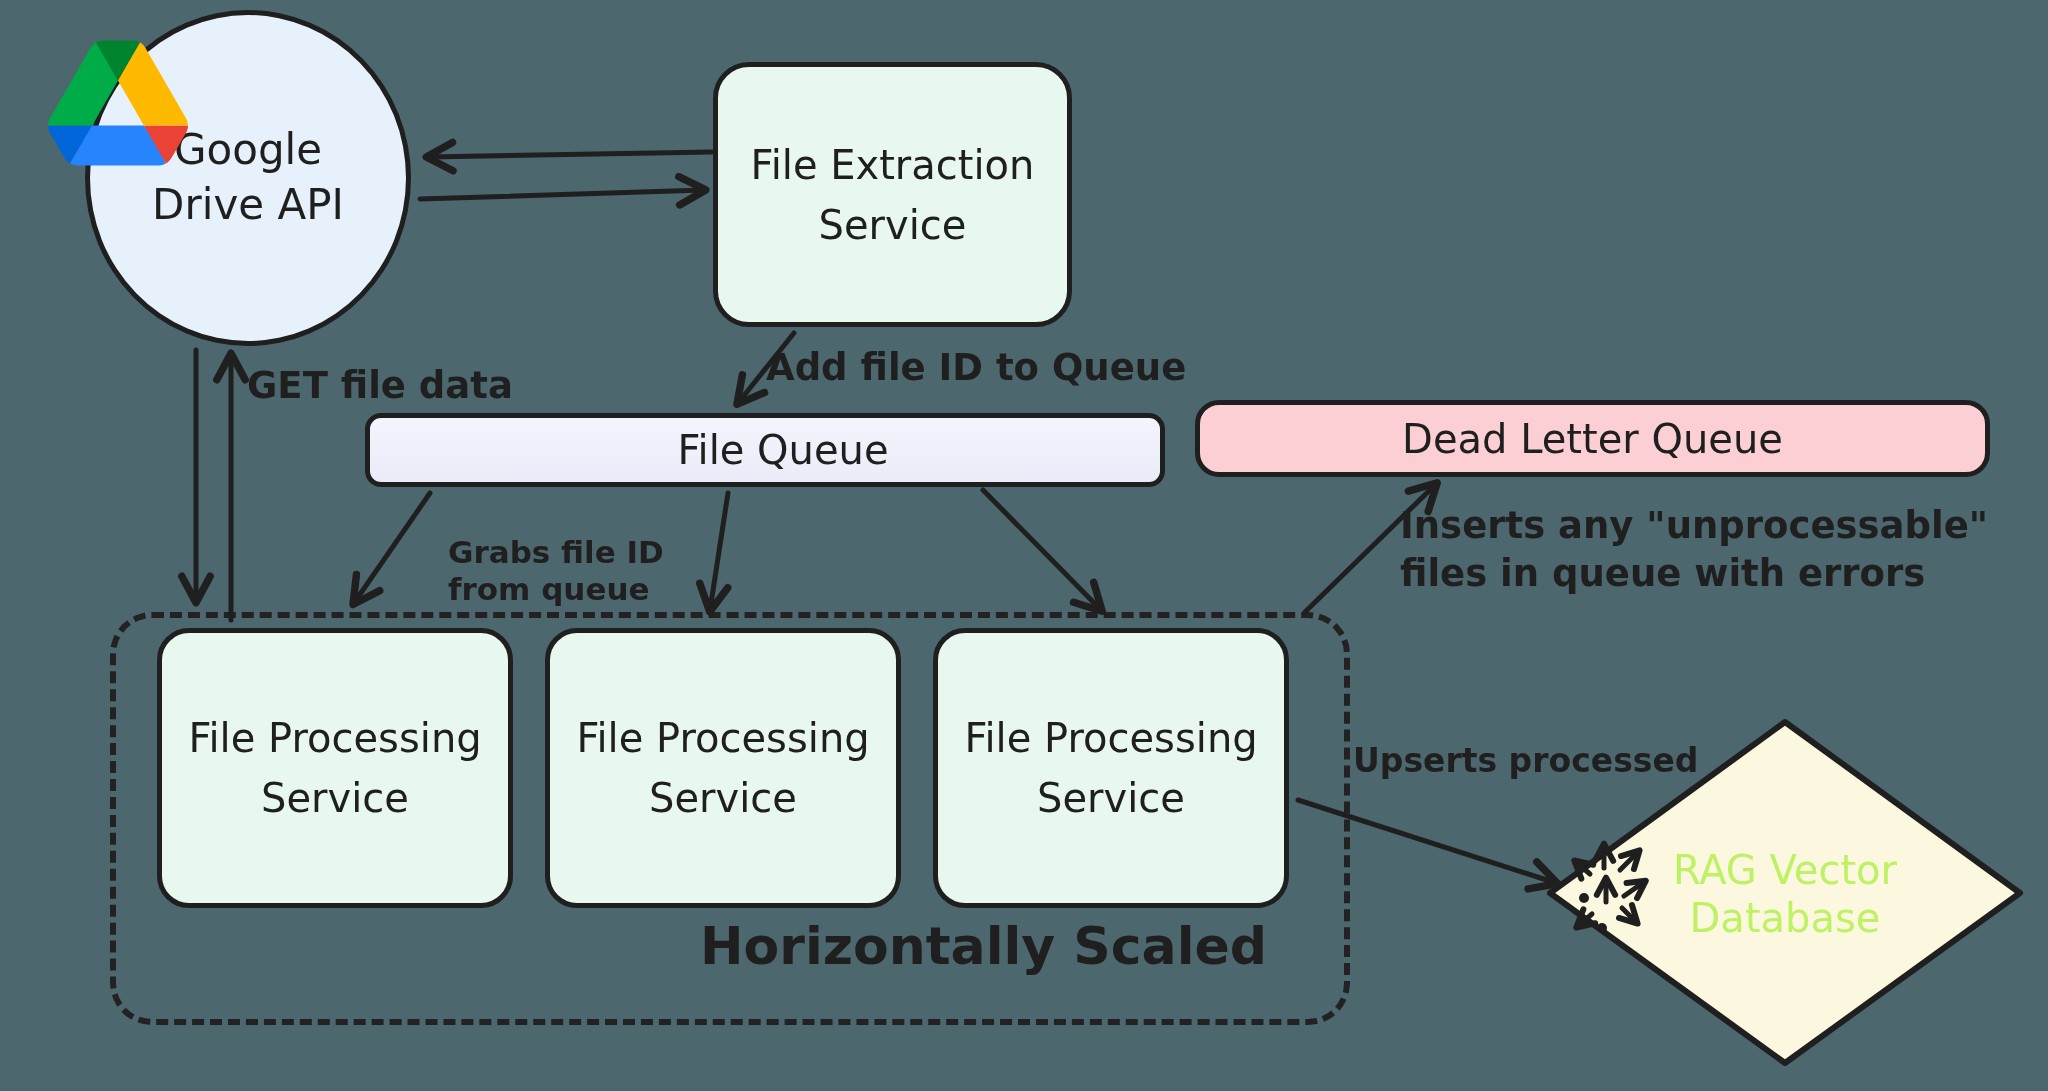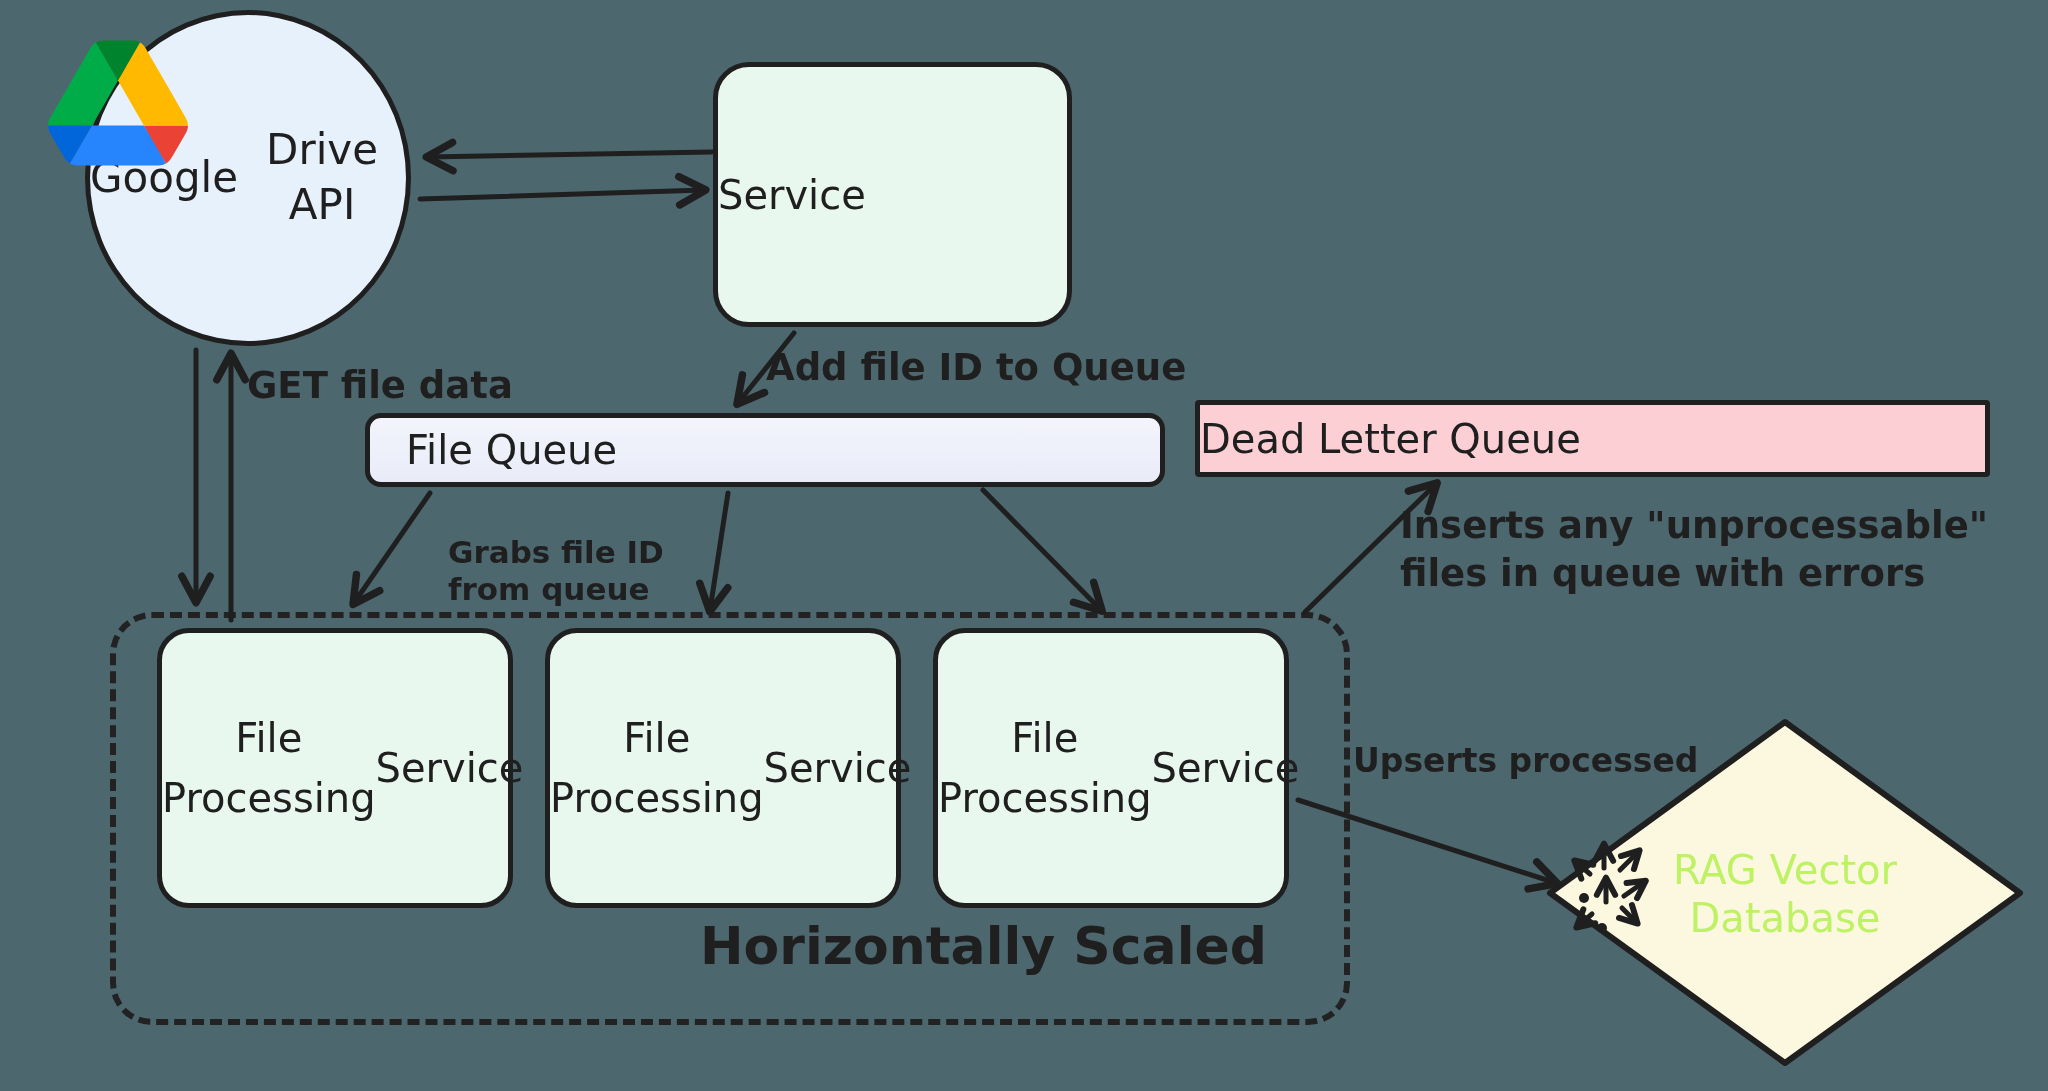--- a/index.html
+++ b/index.html
@@ -1,28 +1,28 @@
 <!DOCTYPE html>
 <html><head>
 <meta charset="utf-8">
 <style>
   html,body{margin:0;padding:0;}
   body{background:#4d676f;font-family:"DejaVu Sans", sans-serif;}
   .canvas{position:relative;width:2048px;height:1091px;background:#4d676f;overflow:hidden;}
   .node{position:absolute;box-sizing:border-box;border:5px solid #1f1f1f;color:#1f1f1f;
-        display:flex;flex-direction:row;align-items:center;
+        display:flex;flex-direction:column;align-items:center;justify-content:center;
         text-align:center;z-index:1;}
   .node .line{display:block;}
   .circle{left:85px;top:10px;width:326px;height:336px;border-radius:50%;background:#e7f1fb;
           font-size:42px;line-height:1.3;}
   .roundedbox{border-radius:36px;background:#e9f8ef;font-size:40px;line-height:1.5;}
   .fes{left:713px;top:62px;width:359px;height:265px;}
   .queuebar{left:365px;top:413px;width:800px;height:74px;border-radius:16px;
             background:linear-gradient(#f3f4fc,#e9ecf8);font-size:40px;padding-left:36px;}
-  .dlqbar{left:1195px;top:400px;width:795px;height:77px;border-radius:4px;background:#fbcfd4;font-size:40px;}
+  .dlqbar{left:1195px;top:400px;width:795px;height:77px;border-radius:24px;background:#fbcfd4;font-size:40px;}
   .dashedgroup{position:absolute;left:110px;top:612px;width:1240px;height:413px;box-sizing:border-box;
                border:6px dashed #222;border-radius:42px;z-index:0;}
   .fps{top:628px;width:356px;height:280px;border-radius:32px;}
   .fps1{left:157px;} .fps2{left:545px;} .fps3{left:933px;}
   .edgelabel{position:absolute;color:#1f1f1f;font-weight:700;z-index:3;white-space:nowrap;}
   .lbl-getall{left:437px;top:88px;font-size:36px;}
   .lbl-getdata{left:247px;top:364px;font-size:37px;}
   .lbl-addid{left:766px;top:346px;font-size:37px;}
   .lbl-grabs{left:448px;top:534px;font-size:31px;line-height:1.2;}
   .lbl-inserts{left:1400px;top:502px;font-size:37px;line-height:1.3;}
@@ -54,20 +54,21 @@
   <svg class="drive-logo" viewBox="0 0 87.3 78">
     <path d="m6.6 66.85 3.85 6.65c.8 1.4 1.95 2.5 3.3 3.3l13.75-23.8h-27.5c0 1.55.4 3.1 1.2 4.5z" fill="#0066da"></path>
     <path d="m43.65 25-13.75-23.8c-1.35.8-2.5 1.9-3.3 3.3l-25.4 44a9.06 9.06 0 0 0 -1.2 4.5h27.5z" fill="#00ac47"></path>
     <path d="m73.55 76.8c1.35-.8 2.5-1.9 3.3-3.3l1.6-2.75 7.65-13.25c.8-1.4 1.2-2.95 1.2-4.5h-27.502l5.852 11.5z" fill="#ea4335"></path>
     <path d="m43.65 25 13.75-23.8c-1.35-.8-2.9-1.2-4.5-1.2h-18.5c-1.6 0-3.15.45-4.5 1.2z" fill="#00832d"></path>
     <path d="m59.8 53h-32.3l-13.75 23.8c1.35.8 2.9 1.2 4.5 1.2h50.8c1.6 0 3.15-.45 4.5-1.2z" fill="#2684fc"></path>
     <path d="m73.4 26.5-12.7-22c-.8-1.4-1.95-2.5-3.3-3.3l-13.75 23.8 16.15 28h27.45c0-1.55-.4-3.1-1.2-4.5z" fill="#ffba00"></path>
   </svg>
 
   <div class="node roundedbox fes">
+    <span class="line">File Extraction</span>
     <span class="line">Service</span>
   </div>
 
   <div class="node queuebar">
     <span class="line">File Queue</span>
   </div>
 
   <div class="node dlqbar">
     <span class="line">Dead Letter Queue</span>
   </div>

